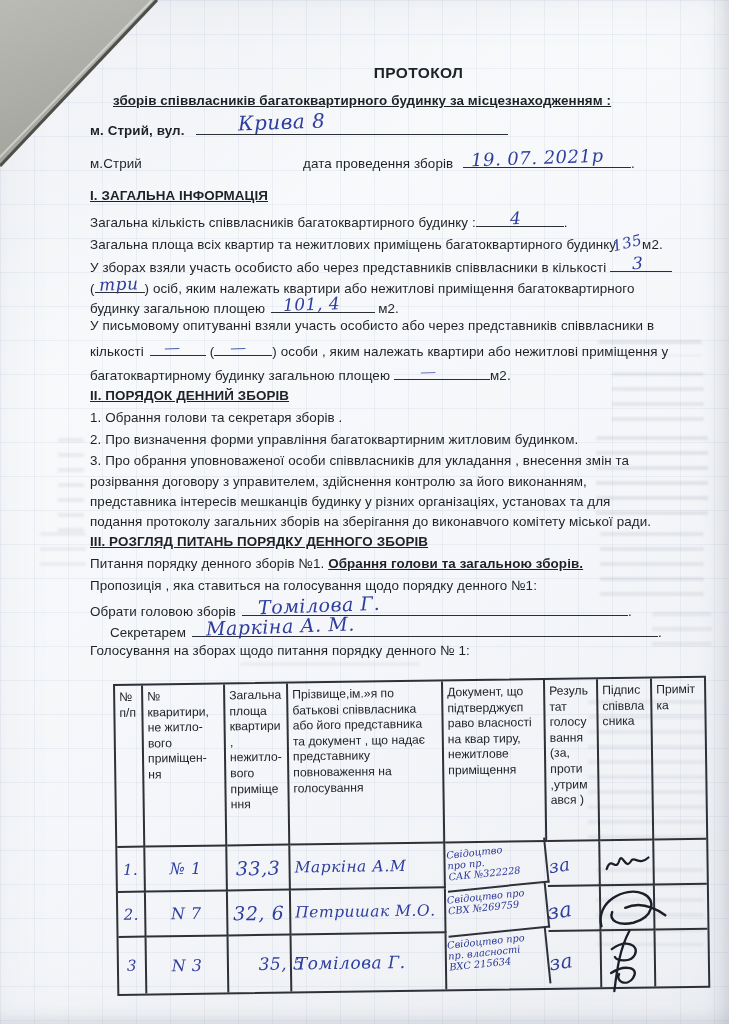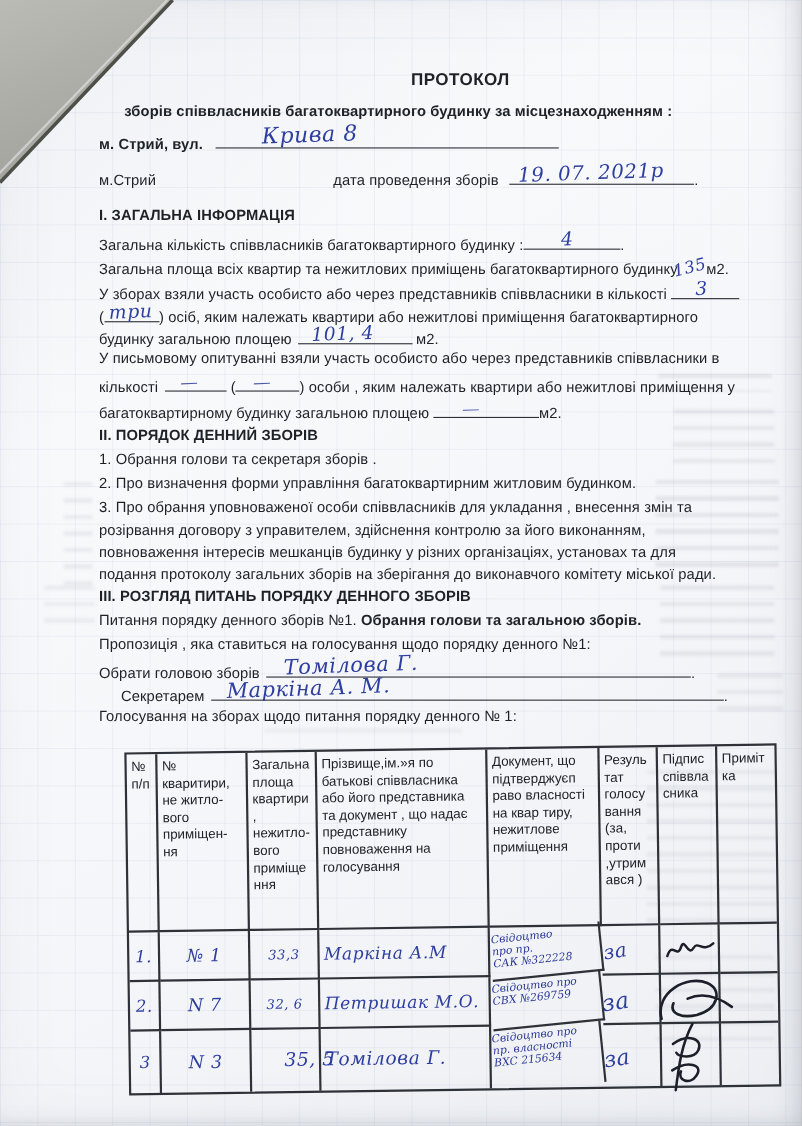--- a/index.html
+++ b/index.html
@@ -11,42 +11,42 @@
         background-image:linear-gradient(to right,rgba(125,145,185,.10) 1px,transparent 1px),
                          linear-gradient(to bottom,rgba(125,145,185,.10) 1px,transparent 1px);
         background-size:34px 34px;}
   .fold{position:absolute;top:0;left:0;width:160px;height:166px;
         background:linear-gradient(160deg,#babbb5 0%,#a5a6a0 70%,#9b9c96 100%);
         clip-path:polygon(0 0,157px 0,0 166px);}
   .crease{position:absolute;top:0;left:0;pointer-events:none;}
   .bleed{position:absolute;border-radius:3px;pointer-events:none;filter:blur(1.3px);
          background:repeating-linear-gradient(180deg,rgba(138,144,158,.40) 0 4px,transparent 4px 15px);}
   .line{position:absolute;left:90px;white-space:nowrap;font-size:13.4px;color:#1e2227;letter-spacing:.1px;}
-  .b{font-weight:bold;}
+  .b{font-weight:bold;text-decoration:underline;}
   .sb{font-weight:600;}
   .title{left:0;width:729px;text-align:center;padding-left:54px;font-size:15.5px;font-weight:bold;letter-spacing:.4px;}
   .blank{display:inline-block;position:relative;border-bottom:1.7px solid #2b2e34;height:15px;vertical-align:baseline;}
   .hand{font-family:"DejaVu Serif",serif;font-style:italic;color:#2e3e9e;position:absolute;bottom:-2px;left:6px;
         white-space:nowrap;transform:rotate(-2deg);letter-spacing:.5px;}
   .hand2{font-family:"DejaVu Serif",serif;font-style:italic;color:#2e3e9e;white-space:nowrap;letter-spacing:.5px;}
   .vtable{position:absolute;left:113px;top:684px;transform:rotate(-0.8deg);transform-origin:0 0;
           border:2px solid #2e3137;width:589px;background:transparent;}
   .vrow{display:grid;grid-template-columns:28px 82px 63px 155px 102px 53px 54px 52px;}
   .vcell{border-right:2px solid #2e3137;border-bottom:2px solid #2e3137;position:relative;overflow:visible;box-sizing:border-box;}
   .vcell:last-child{border-right:none;}
   .vrow:last-child .vcell{border-bottom:none;}
   .vhead .vcell{padding:4px 4px;font-size:12.2px;line-height:1.28;color:#20242a;height:162px;white-space:normal;word-wrap:break-word;}
   .vdata .vcell{display:flex;align-items:center;justify-content:center;}
   .r1 .vcell{height:45px;} .r2 .vcell{height:45px;} .r3 .vcell{height:56px;}
   .cell-name{justify-content:flex-start !important;padding-left:4px;}
   .doccell{display:block !important;font-family:"DejaVu Serif",serif;font-style:italic;color:#2a3797;
            font-size:9.8px;line-height:1.12;transform:rotate(-5deg);padding-top:3px;padding-left:2px;white-space:nowrap;}
   .vote{font-size:18px;transform:translate(-14px,2px) rotate(-8deg);}
   .sig{position:absolute;pointer-events:none;}
-  .num-hand{font-size:15px;} .apt-hand{font-size:16px;} .area-hand{font-size:12px;} .name-hand{font-size:15.5px;}
+  .num-hand{font-size:15px;} .apt-hand{font-size:16px;} .area-hand{font-size:19px;} .name-hand{font-size:15.5px;}
 </style>
 </head>
 <body>
 
 <div class="page">
   <div class="grid"></div>
 
   <div class="bleed" style="left:598px;top:340px;width:104px;height:16px;opacity:.45;"></div>
   <div class="bleed" style="left:612px;top:372px;width:92px;height:58px;opacity:.4;"></div>
   <div class="bleed" style="left:596px;top:436px;width:112px;height:88px;opacity:.45;"></div>
@@ -127,21 +127,21 @@
     <span>багатоквартирному будинку загальною площею</span><span class="blank" style="width:96px;margin-left:4px;">
       <span class="hand" style="left:26px;font-size:16px;opacity:.7;">—</span>
     </span><span>м2.</span>
   </div>
 
   <div class="line b" style="top:388px;">ІІ. ПОРЯДОК ДЕННИЙ ЗБОРІВ</div>
   <div class="line" style="top:410px;">1. Обрання голови та секретаря зборів .</div>
   <div class="line" style="top:432px;">2. Про визначення форми управління багатоквартирним житловим будинком.</div>
   <div class="line" style="top:453px;">3. Про обрання уповноваженої особи співвласників для укладання , внесення змін та</div>
   <div class="line" style="top:474px;">розірвання договору з управителем, здійснення контролю за його виконанням,</div>
-  <div class="line" style="top:494px;">повноваження інтересів мешканців будинку у різних організаціях, установах  та для</div>
+  <div class="line" style="top:494px;">представника інтересів мешканців будинку у різних організаціях, установах  та для</div>
   <div class="line b" style="top:534px;">ІІІ. РОЗГЛЯД ПИТАНЬ ПОРЯДКУ ДЕННОГО ЗБОРІВ</div>
 
   <div class="line" style="top:514px;">подання протоколу загальних зборів на зберігання до виконавчого комітету міської ради.</div>
   <div class="line" style="top:556px;">
     <span>Питання порядку денного зборів №1.</span>
     <span class="b">Обрання голови та загальною зборів.</span>
   </div>
   <div class="line" style="top:578px;">Пропозиція , яка ставиться на голосування щодо порядку денного №1:</div>
 
   <div class="line" style="top:600px;">

